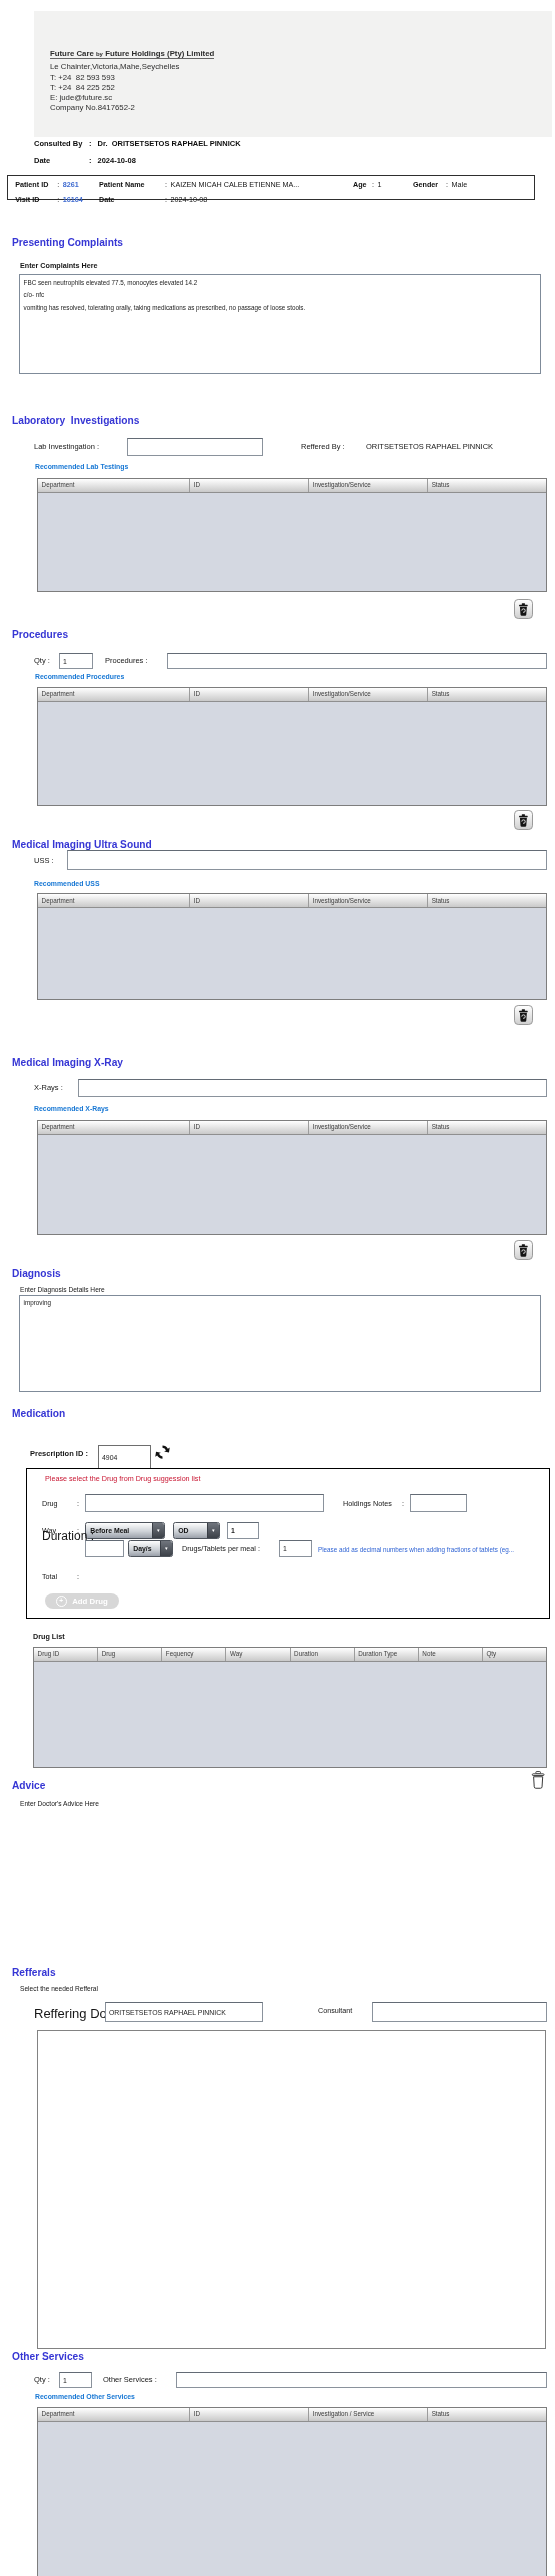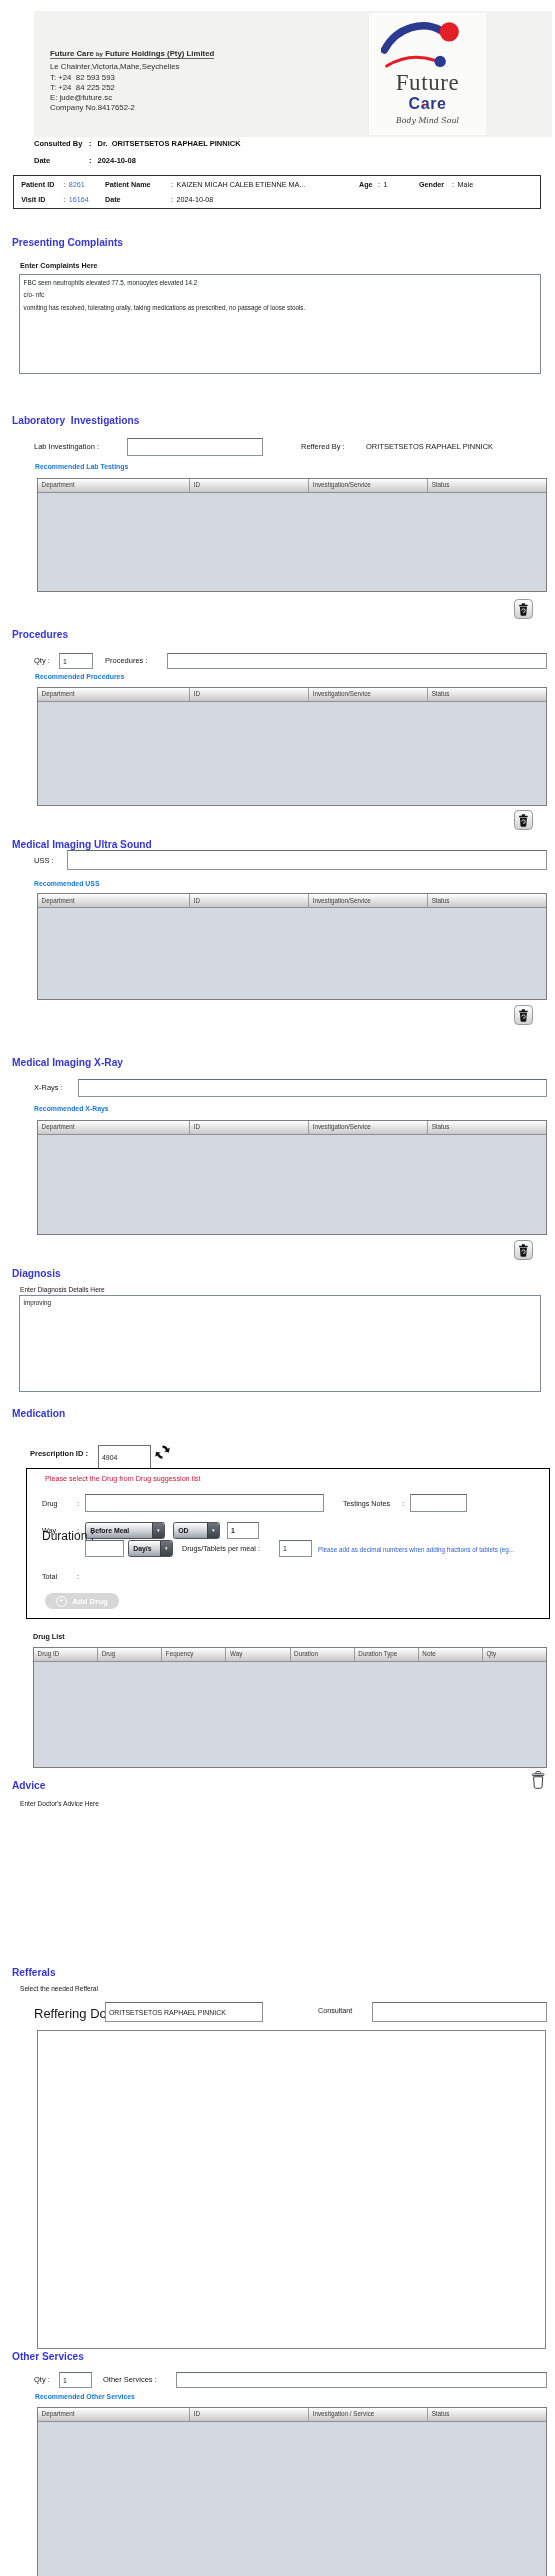--- a/index.html
+++ b/index.html
@@ -50,51 +50,39 @@
                font:23px "Liberation Serif",serif;color:#414042;letter-spacing:0.6px}
   .logo-care{position:absolute;left:0;top:82px;width:100%;text-align:center;
              font:bold 16px "Liberation Sans",sans-serif;color:#2b3990;letter-spacing:0.6px}
   .logo-heart{position:absolute;left:53px;top:89px;color:#e31e26;font-size:6px}
   .logo-tag{position:absolute;left:0;top:103px;width:100%;text-align:center;
             font:italic 7.8px "DejaVu Serif",serif;color:#3f3f41}
   
   .crow{position:absolute;left:34px;display:flex;font-size:7.5px;font-weight:bold;white-space:pre;color:#0d0d0d}
   .crow .cl{width:55px}
   .crow .cv{margin-left:6px}
-  .pbox{position:absolute;left:13px;top:175px;width:528px;height:34px;border:1.2px solid #2e2e2e;box-sizing:border-box}
+  .pbox{position:absolute;left:7px;top:175px;width:528px;height:25px;border:1.2px solid #2e2e2e;box-sizing:border-box}
   .pf{position:absolute;display:flex;font-size:7.2px;white-space:pre}
   .pf .l{font-weight:bold}
   .pf .v{margin-left:3.6px}
-  .pf .id{color:#3f6bd0;font-weight:normal}
+  .pf .id{color:#3f6bd0;font-weight:bold}
 </style>
 </head>
 <body>
 
 <div id="page">
 
   <div class="band">
     <div class="c-title"><span>Future Care</span> <span class="by">by</span> <span>Future Holdings (Pty) Limited</span></div>
     <div class="c-line" style="top:51px">Le Chainter,Victoria,Mahe,Seychelles</div>
     <div class="c-line" style="top:62px">T: +24  82 593 593</div>
     <div class="c-line" style="top:72px">T: +24  84 225 252</div>
     <div class="c-line" style="top:82px">E: jude@future.sc</div>
     <div class="c-line" style="top:92px">Company No.8417652-2</div>
 
-    <div class="logo-box">
-      <svg style="position:absolute;left:12px;top:3.6px" width="91" height="57" viewBox="0 0 160 100">
-        <path d="M6 58 C 28 16, 76 6, 106 24" stroke="#2b3990" stroke-width="13" fill="none" stroke-linecap="round"></path>
-        <circle cx="120" cy="26" r="17" fill="#e31e26"></circle>
-        <path d="M10 86 C 40 68, 70 68, 94 76" stroke="#e31e26" stroke-width="5.5" fill="none" stroke-linecap="round"></path>
-        <circle cx="104" cy="78" r="10" fill="#2b3990"></circle>
-      </svg>
-      <div class="logo-future">Future</div>
-      <div class="logo-care">Care</div>
-      <span class="logo-heart">♥</span>
-      <div class="logo-tag">Body Mind Soul</div>
-    </div>
   </div>
 
   <div class="crow" style="top:139px">
     <span class="cl">Consulted By</span><span>:</span><span class="cv">Dr.  ORITSETSETOS RAPHAEL PINNICK</span>
   </div>
   <div class="crow" style="top:156px">
     <span class="cl">Date</span><span>:</span><span class="cv">2024-10-08</span>
   </div>
 
   <div class="pbox">
@@ -230,21 +218,21 @@
     </svg>
   </button>
 
   <div class="medbox">
     <div class="warn" style="left:18px;top:4.8px">Please select the Drug from Drug suggession list</div>
 
     <div class="lbl" style="left:15px;top:30px;font-size:7.2px">Drug</div>
     <div class="lbl" style="left:50px;top:30px;font-size:7.2px">:</div>
     <input class="inp" style="left: 58px; top: 25px; width: 239px; height: 18px;">
 
-    <div class="lbl" style="left:316px;top:30px;font-size:7.2px">Testings Notes</div>
+    <div class="lbl" style="left:316px;top:30px;font-size:7.2px">Holdings Notes</div>
     <div class="lbl" style="left:375px;top:30px;font-size:7.2px">:</div>
     <input class="inp" style="left: 383px; top: 25px; width: 57px; height: 18px;">
 
     <div class="lbl" style="left:15px;top:57px;font-size:7.2px">Way</div>
     <div class="lbl" style="left:50px;top:57px;font-size:7.2px">:</div>
     <div class="dd" style="left:58px;top:53px;width:80px;height:17.3px">
       <span>Before Meal</span>
       <span class="dd-arrow">▼</span>
     </div>
     <div class="dd" style="left:146px;top:53px;width:47px;height:17.3px">

